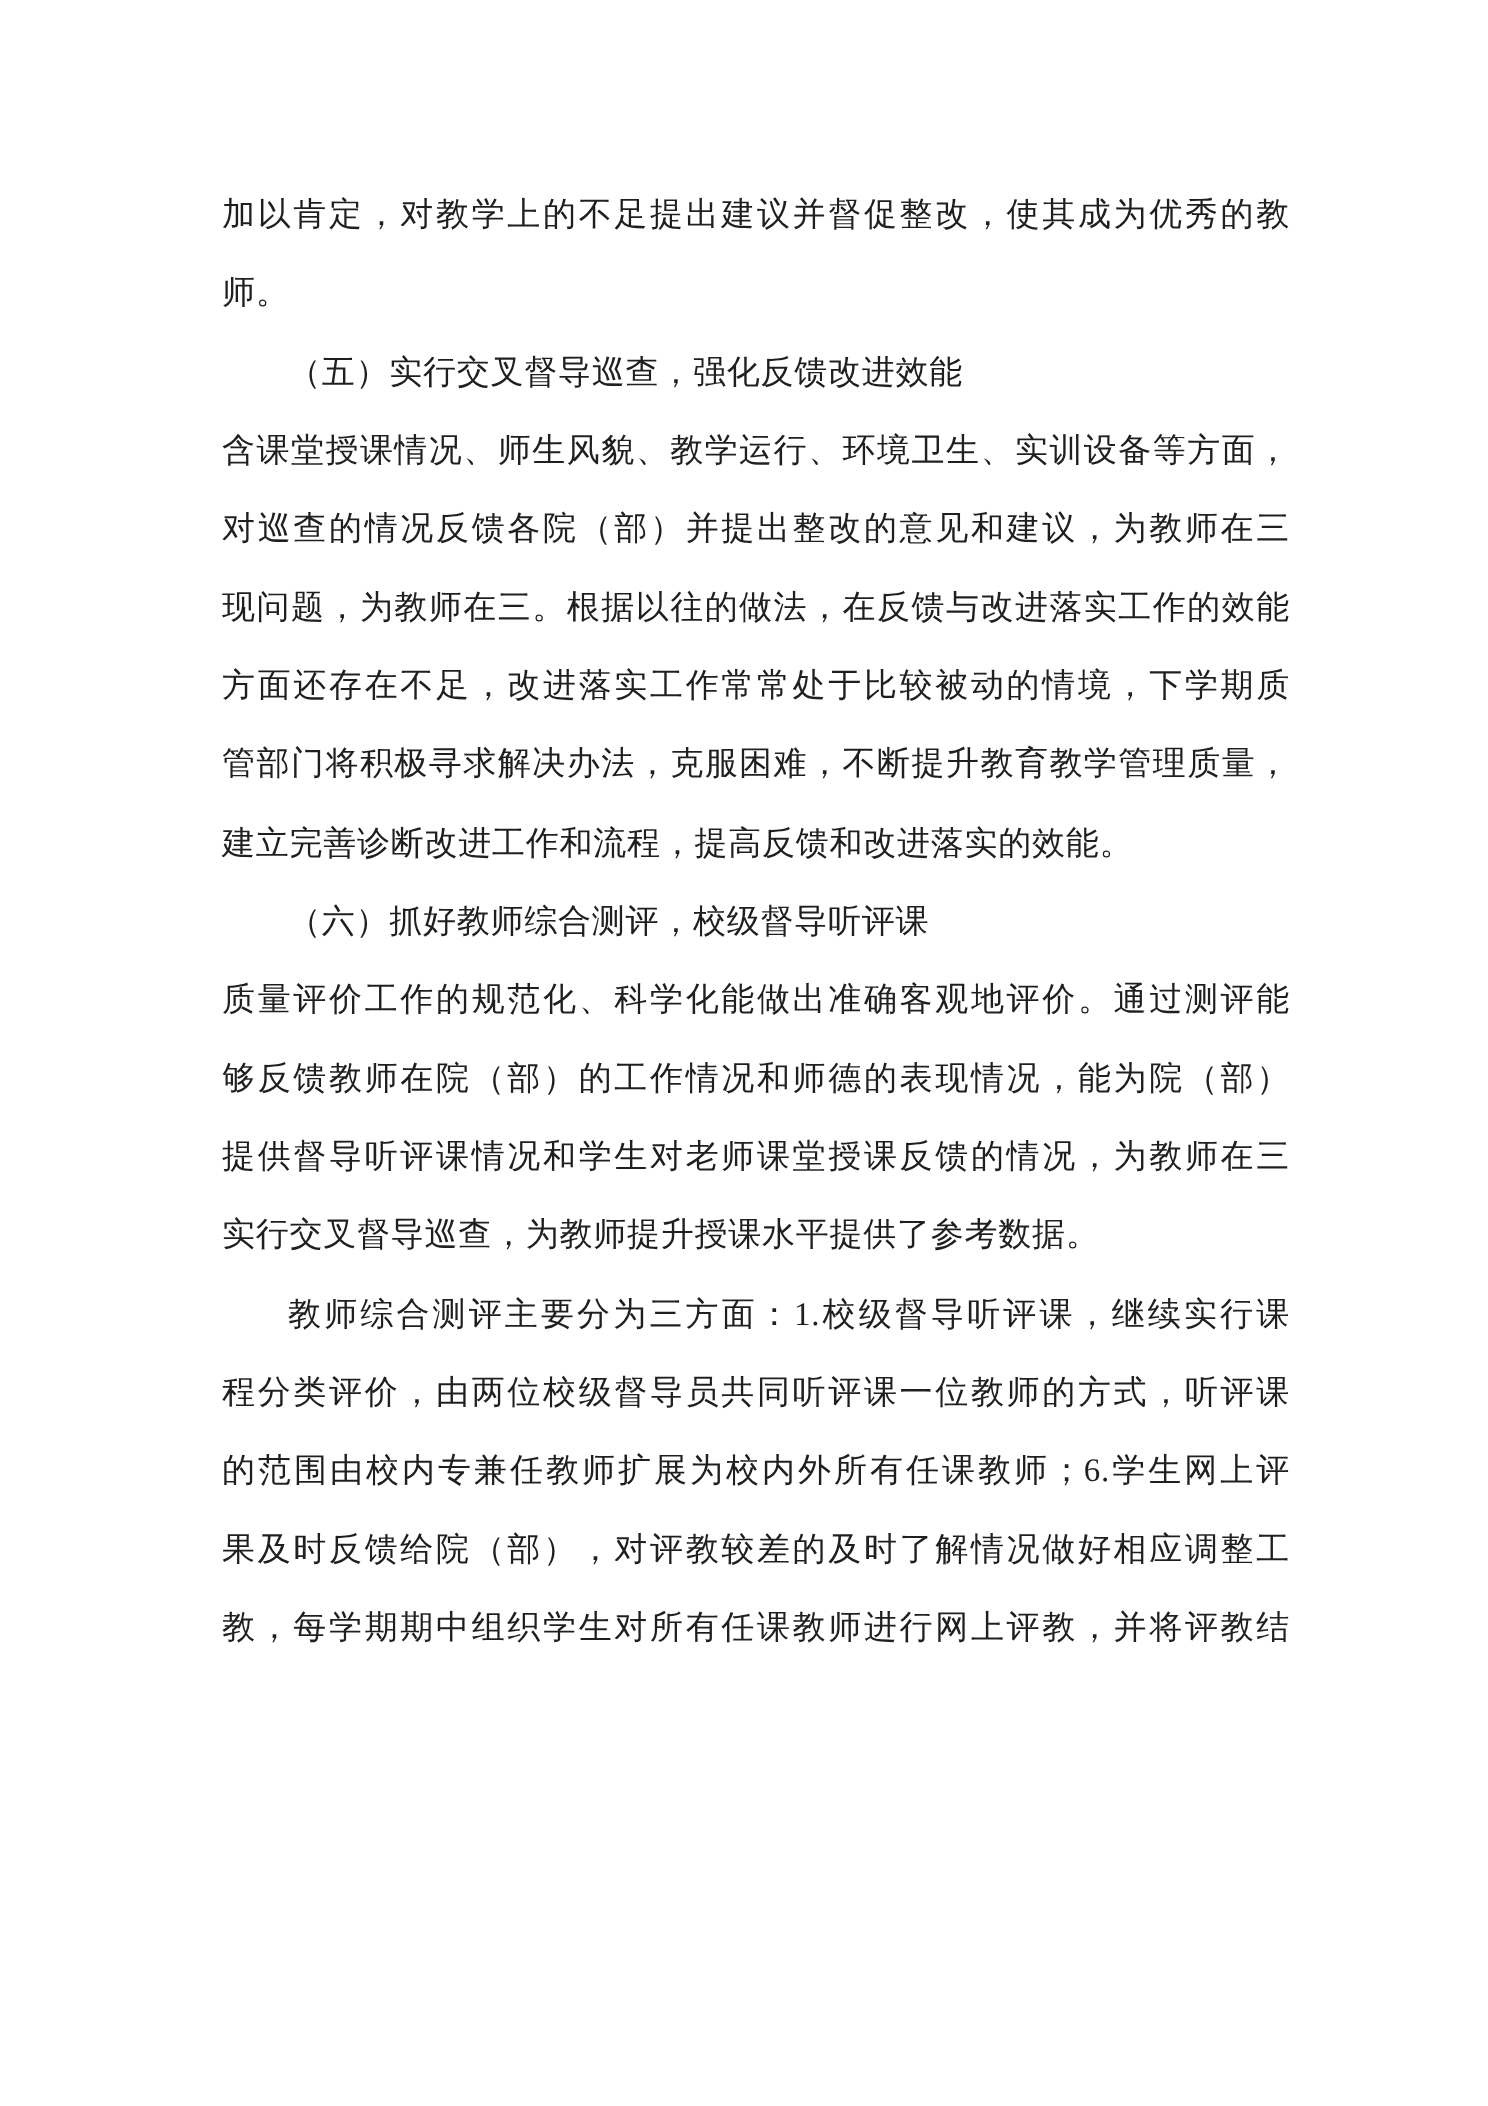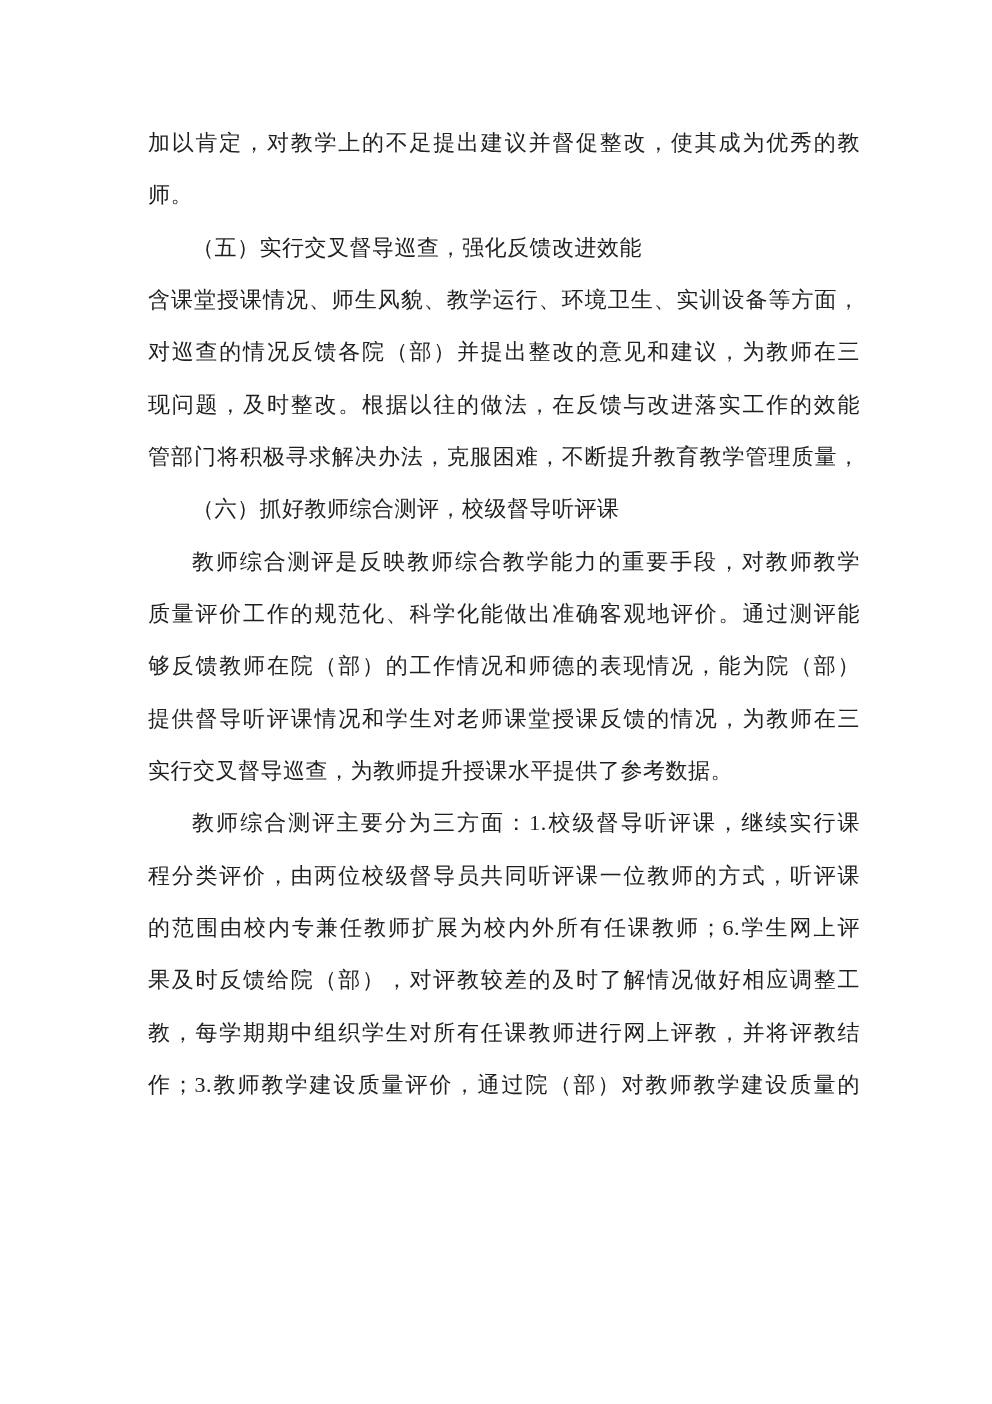--- a/index.html
+++ b/index.html
@@ -56,35 +56,35 @@
       <div class="para">
         <div class="line justify">加以肯定，对教学上的不足提出建议并督促整改，使其成为优秀的教</div>
         <div class="line left">师。</div>
       </div>
       <div class="para">
         <div class="line left indent">（五）实行交叉督导巡查，强化反馈改进效能</div>
       </div>
       <div class="para">
         <div class="line justify">含课堂授课情况、师生风貌、教学运行、环境卫生、实训设备等方面，</div>
         <div class="line justify">对巡查的情况反馈各院（部）并提出整改的意见和建议，为教师在三</div>
-        <div class="line justify">现问题，及时整改。根据以往的做法，在反馈与改进落实工作的效能</div>
+        <div class="line justify">现问题，为教师在三。根据以往的做法，在反馈与改进落实工作的效能</div>
+        <div class="line justify">方面还存在不足，改进落实工作常常处于比较被动的情境，下学期质</div>
         <div class="line justify">管部门将积极寻求解决办法，克服困难，不断提升教育教学管理质量，</div>
+        <div class="line left">建立完善诊断改进工作和流程，提高反馈和改进落实的效能。</div>
       </div>
       <div class="para">
         <div class="line left indent">（六）抓好教师综合测评，校级督导听评课</div>
       </div>
       <div class="para">
-        <div class="line justify indent">教师综合测评是反映教师综合教学能力的重要手段，对教师教学</div>
         <div class="line justify">质量评价工作的规范化、科学化能做出准确客观地评价。通过测评能</div>
         <div class="line justify">够反馈教师在院（部）的工作情况和师德的表现情况，能为院（部）</div>
         <div class="line justify">提供督导听评课情况和学生对老师课堂授课反馈的情况，为教师在三</div>
         <div class="line left">实行交叉督导巡查，为教师提升授课水平提供了参考数据。</div>
       </div>
       <div class="para">
         <div class="line justify indent">教师综合测评主要分为三方面：1.校级督导听评课，继续实行课</div>
         <div class="line justify">程分类评价，由两位校级督导员共同听评课一位教师的方式，听评课</div>
         <div class="line justify">的范围由校内专兼任教师扩展为校内外所有任课教师；6.学生网上评</div>
         <div class="line justify">果及时反馈给院（部），对评教较差的及时了解情况做好相应调整工</div>
         <div class="line justify">教，每学期期中组织学生对所有任课教师进行网上评教，并将评教结</div>
-        <div class="line justify">作；3.教师教学建设质量评价，通过院（部）对教师教学建设质量的</div>
       </div>
     </div>
 </div>
 
 </body></html>

